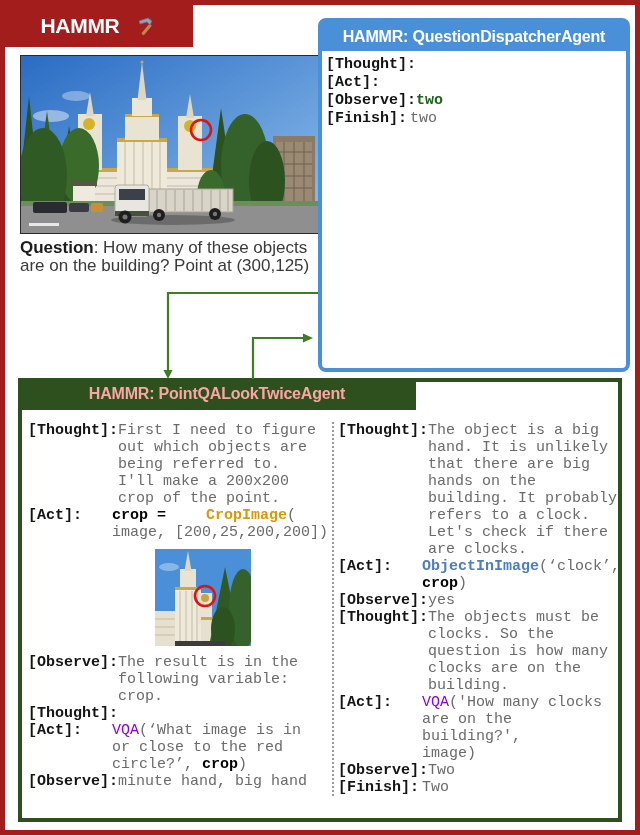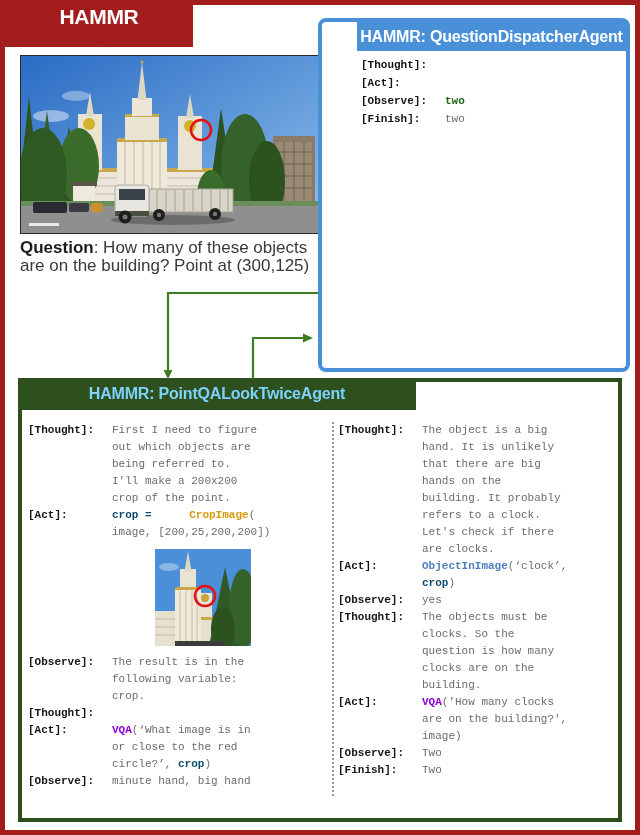--- a/index.html
+++ b/index.html
@@ -2,55 +2,55 @@
 <html><head>
 <meta charset="utf-8">
 <style>
   html,body{margin:0;padding:0;background:#fff;}
   #canvas{position:relative;width:640px;height:835px;background:#fff;overflow:hidden;
           font-family:"Liberation Sans",sans-serif;}
   .outer-frame{position:absolute;inset:0;border:5px solid #a31d1d;box-sizing:border-box;pointer-events:none;}
 
   
   .hammr-tab{position:absolute;left:5px;top:5px;width:188px;height:42px;background:#a31d1d;
-             display:flex;align-items:center;justify-content:center;gap:16px;z-index:3;flex-direction:column;}
+             display:flex;align-items:center;justify-content:center;gap:16px;z-index:3;}
   .hammr-tab .t{color:#fff;font-weight:bold;font-size:21px;letter-spacing:-0.3px;}
 
   
   .photo{position:absolute;left:20px;top:55px;width:298px;height:177px;border:1px solid #2a2a2a;}
   .photo svg{display:block;}
 
   
   .question{position:absolute;left:20px;top:239px;width:302px;font-size:17px;line-height:18px;color:#3a3a3a;}
   .question b{color:#1c1c1c;}
 
   
-  .agent-box{position:absolute;background:#fff;box-sizing:border-box;padding-left:35px;}
+  .agent-box{position:absolute;background:#fff;box-sizing:border-box;}
   .blue-box{left:318px;top:18px;width:312px;height:354px;border:4px solid #4a90d9;border-radius:8px;}
   .blue-box .hdr{background:#4a90d9;color:#fff;font-weight:bold;font-size:16px;height:29px;
                  display:flex;align-items:center;justify-content:center;letter-spacing:-0.2px;}
   .green-box{left:18px;top:378px;width:604px;height:444px;border:4px solid #2e4f1e;}
-  .green-hdr{position:absolute;left:-4px;top:-4px;width:398px;height:32px;background:#2e4f1e;color:#7dd3fc;
+  .green-hdr{position:absolute;left:-4px;top:-4px;width:398px;height:32px;background:#2e4f1e;color:#fca5a5;
              font-weight:bold;font-size:16px;display:flex;align-items:center;justify-content:center;
              letter-spacing:-0.2px;}
 
   
   .entries{padding:5px 4px 0 4px;}
   .entry{display:flex;font-family:"Liberation Mono","DejaVu Sans Mono",monospace;
-         font-size:11px;color:#6b6b6b;}
+         font-size:15px;color:#6b6b6b;}
   .blue-box .entry{line-height:18px;}
   .green-box .entry{line-height:17px;}
   .entry-label{flex:0 0 84px;font-weight:bold;color:#141414;white-space:pre;}
   .entry-content{white-space:pre-wrap;}
   .seg-plain{}
   .seg-green{color:#1d6317;font-weight:bold;}
   .seg-orange{color:#d8980b;font-weight:bold;margin-left:31px;}
-  .seg-purple{color:#8d00d8;font-weight:bold;}
+  .seg-purple{color:#8d00d8;font-weight:normal;}
   .seg-blue{color:#4d7ebf;font-weight:bold;text-align:center;}
-  .seg-bold{color:#0c4a6e;font-weight:bold;}
+  .seg-bold{color:#000000;font-weight:bold;}
 
   
   .col-left{position:absolute;left:6px;top:40px;width:302px;}
   .col-right{position:absolute;left:316px;top:40px;width:282px;}
   .col-divider{position:absolute;left:310px;top:40px;height:374px;border-left:2px dotted #9a9a9a;}
 
   .crop-thumb{margin:8px 0 8px 127px;width:96px;height:97px;display:block;}
 
   
   .arrows{position:absolute;inset:0;z-index:4;pointer-events:none;}

